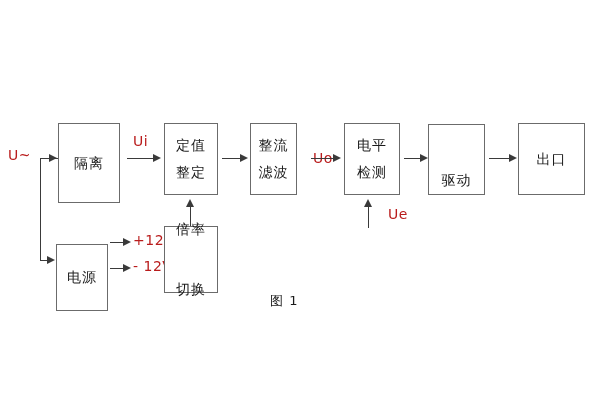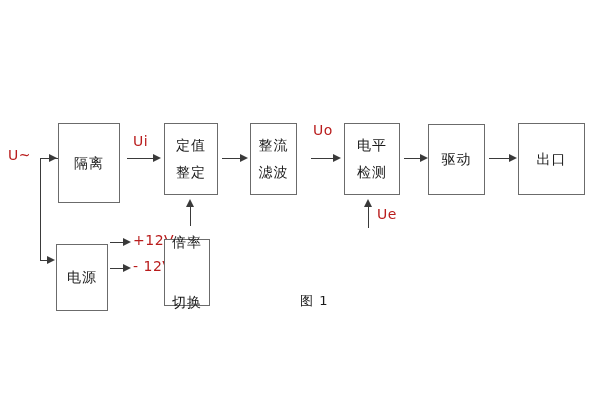--- a/index.html
+++ b/index.html
@@ -104,33 +104,33 @@
   </div>
 
   <div class="hline" style="left:222px; top:158px; width:20px;"></div>
   <div class="arrow-right" style="left:240px; top:153.5px;"></div>
 
   <div class="box" style="left:250px; top:123px; width:47px; height:72px;">
     <div class="line">整流</div>
     <div class="line">滤波</div>
   </div>
 
-  <div class="label" style="left:313px; top:122px;">Uo</div>
+  <div class="label" style="left:313px; top:150px;">Uo</div>
   <div class="hline" style="left:311px; top:158px; width:24px;"></div>
   <div class="arrow-right" style="left:333px; top:153.5px;"></div>
 
   <div class="box" style="left:344px; top:123px; width:56px; height:72px;">
     <div class="line">电平</div>
     <div class="line">检测</div>
   </div>
 
   <div class="hline" style="left:404px; top:158px; width:18px;"></div>
   <div class="arrow-right" style="left:420px; top:153.5px;"></div>
 
-  <div class="box" style="left:428px; top:124px; width:57px; height:71px;">
+  <div class="box" style="left:428px; top:124px; width:57px; height:71px;justify-content:flex-end;">
     <div class="line">驱动</div>
   </div>
 
   <div class="hline" style="left:489px; top:158px; width:22px;"></div>
   <div class="arrow-right" style="left:509px; top:153.5px;"></div>
 
   <div class="box" style="left:518px; top:123px; width:67px; height:72px;">
     <div class="line">出口</div>
   </div>
 
@@ -139,28 +139,28 @@
   </div>
 
   <div class="hline" style="left:110px; top:242px; width:15px;"></div>
   <div class="arrow-right" style="left:123px; top:237.5px;"></div>
   <div class="label" style="left:133px; top:232px;">+12V</div>
 
   <div class="hline" style="left:110px; top:268px; width:15px;"></div>
   <div class="arrow-right" style="left:123px; top:263.5px;"></div>
   <div class="label" style="left:133px; top:258px;">- 12V</div>
 
-  <div class="box" style="left:164px; top:239px; width:46px; height:67px;gap:33px;">
+  <div class="box" style="left:164px; top:226px; width:54px; height:67px;gap:33px;">
     <div class="line">倍率</div>
     <div class="line">切换</div>
   </div>
 
   <div class="vline" style="left:190px; top:206px; height:20px;"></div>
   <div class="arrow-up" style="left:186px; top:199px;"></div>
 
 
   <div class="vline" style="left:368px; top:206px; height:22px;"></div>
   <div class="arrow-up" style="left:364px; top:199px;"></div>
-  <div class="label" style="left:377px; top:206px;">Ue</div>
+  <div class="label" style="left:388px; top:206px;">Ue</div>
 
-  <div class="caption" style="left:300px; top:292px;text-align:center;">图 1</div>
+  <div class="caption" style="left:270px; top:292px;text-align:center;">图 1</div>
 
 </div>
 
 </body></html>

